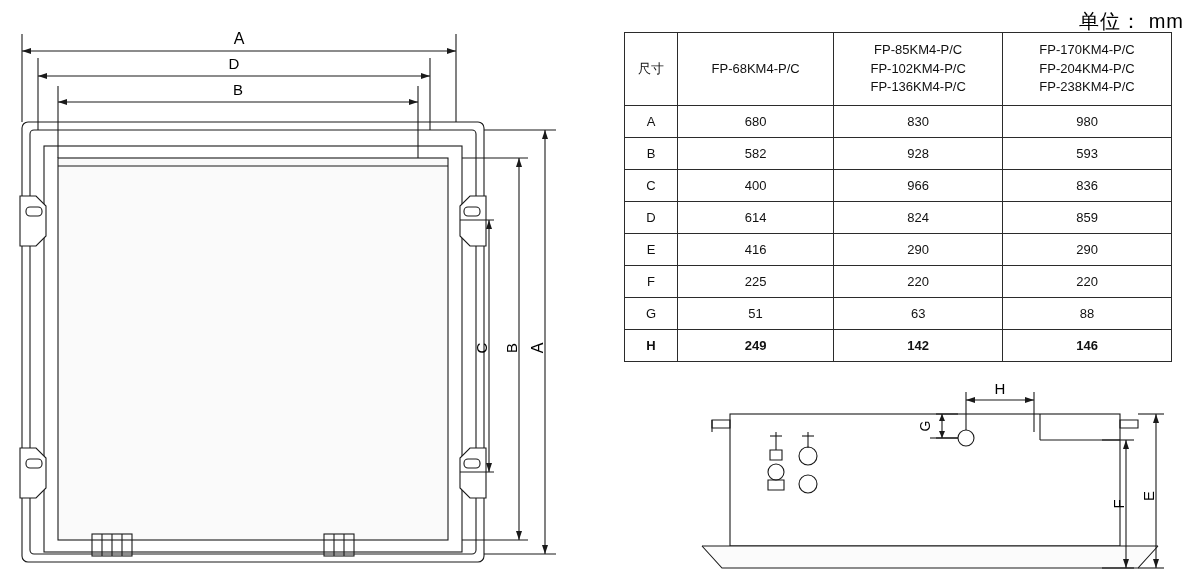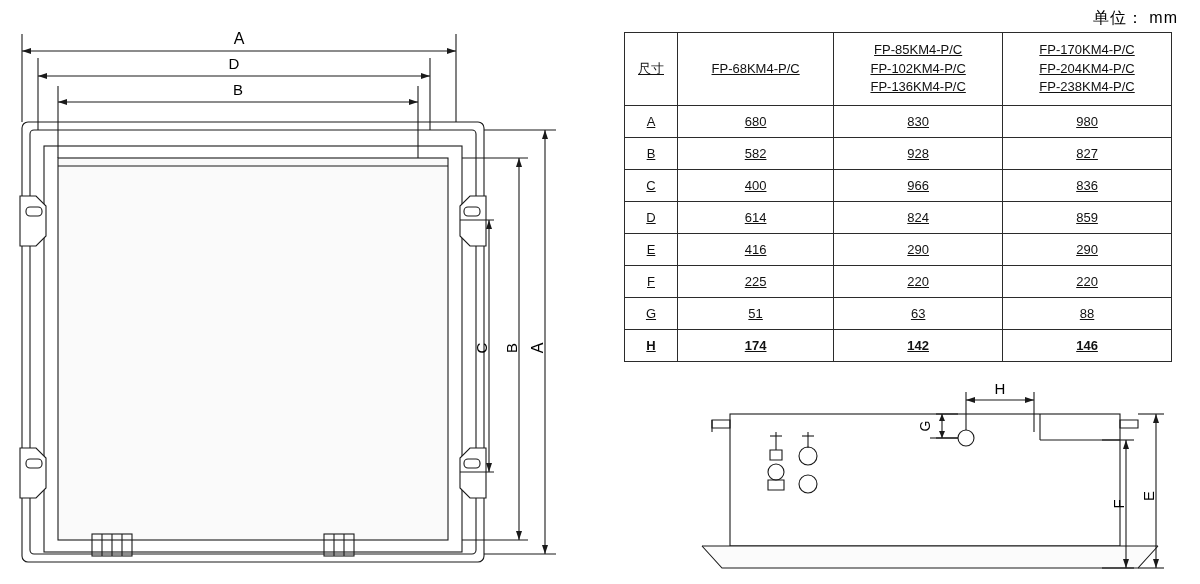--- a/index.html
+++ b/index.html
@@ -6,39 +6,38 @@
   body{
     width:1200px;height:584px;
     background:#ffffff;
     font-family:"Liberation Sans", sans-serif;
     color:#000;
     position:relative;
     overflow:hidden;
   }
   .stage{position:absolute;left:0;top:0;width:1200px;height:584px;}
   .unit-label{
-    position:absolute;right:22px;top:8px;
-    font-size:16px;letter-spacing:1px;
+    position:absolute;right:16px;top:8px;
+    font-size:20px;letter-spacing:1px;
   }
   
   .spec-table{
     position:absolute;left:624px;top:32px;
     border-collapse:collapse;
     width:548px;
     background:#fff;
   }
   .spec-table td,.spec-table th{
     border:1px solid #2b2b2b;
     text-align:center;
     font-size:13px;
     font-weight:normal;
     padding:0;
     height:31px;
     color:#111;
-    text-decoration:underline;
   }
   .spec-table thead th{
     height:72px;
     line-height:1.45;
     font-size:13px;
   }
   .spec-table .col-head{width:52px;border-radius:10px;}
   .spec-table .row-head{width:52px;font-weight:normal;}
   .spec-table tbody tr:last-child td{font-weight:bold;}
   .spec-table tbody tr:last-child td.row-head{font-weight:bold;}
@@ -222,21 +221,21 @@
       <tr>
         <td class="row-head">A</td>
         <td>680</td>
         <td>830</td>
         <td>980</td>
       </tr>
       <tr>
         <td class="row-head">B</td>
         <td>582</td>
         <td>928</td>
-        <td>827</td>
+        <td>593</td>
       </tr>
       <tr>
         <td class="row-head">C</td>
         <td>400</td>
         <td>966</td>
         <td>836</td>
       </tr>
       <tr>
         <td class="row-head">D</td>
         <td>614</td>
@@ -256,20 +255,20 @@
         <td>220</td>
       </tr>
       <tr>
         <td class="row-head">G</td>
         <td>51</td>
         <td>63</td>
         <td>88</td>
       </tr>
       <tr>
         <td class="row-head">H</td>
-        <td>174</td>
+        <td>249</td>
         <td>142</td>
         <td>146</td>
       </tr>
     </tbody>
   </table>
 
 </div>
 
 </body></html>

